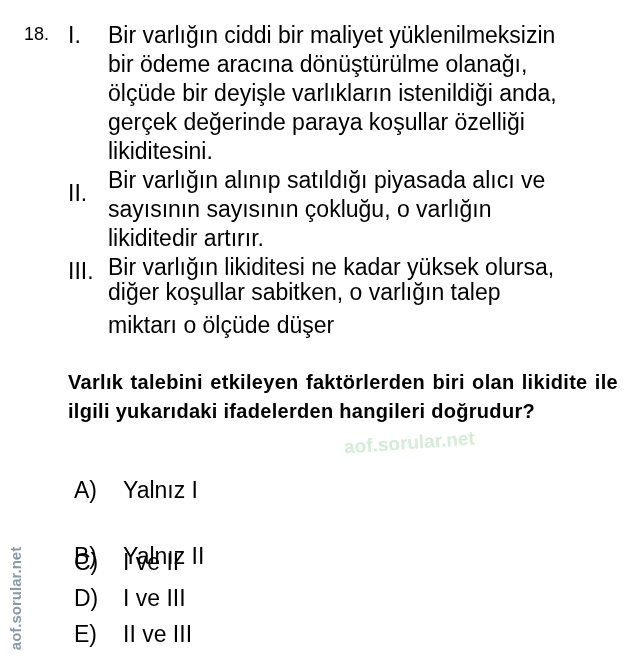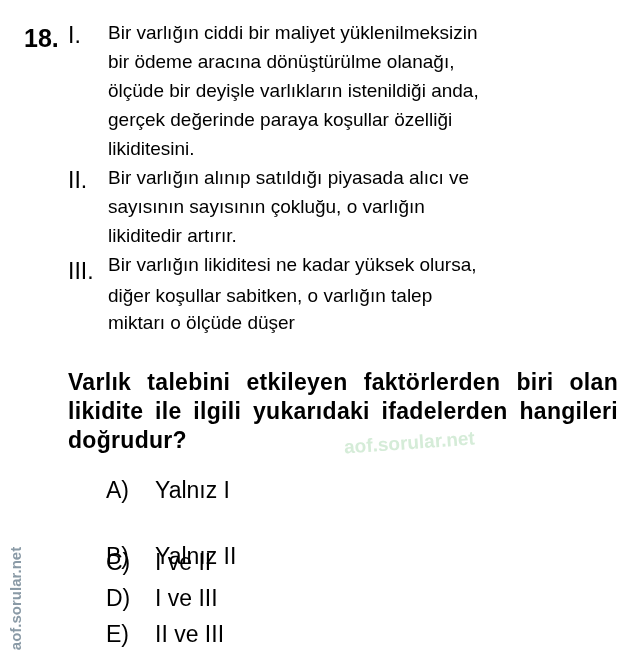--- a/index.html
+++ b/index.html
@@ -1,46 +1,46 @@
 <!DOCTYPE html>
 <html><head>
 <meta charset="utf-8">
 <style>
   html, body { margin:0; padding:0; background:#ffffff; }
   body { width:640px; height:670px; position:relative; overflow:hidden;
          font-family:"Liberation Sans", sans-serif; color:#000; }
-  .qnum { position:absolute; left:24px; top:24px; font-size:25px; font-weight:bold; }
+  .qnum { position:absolute; left:24px; top:24px; font-size:18px; font-weight:normal; }
   .stmt-num { position:absolute; left:68px; font-size:23px; }
-  .line { position:absolute; left:108px; font-size:19px; white-space:nowrap; }
-  .prompt { position:absolute; left:68px; top:368px; width:550px; font-size:23px; font-weight:bold; line-height:29px; text-align:justify; text-align-last:left; letter-spacing:0.3px; }
+  .line { position:absolute; left:108px; font-size:23px; white-space:nowrap; }
+  .prompt { position:absolute; left:68px; top:368px; width:550px; font-size:20px; font-weight:bold; line-height:29px; text-align:justify; text-align-last:left; letter-spacing:0.3px; }
   .wm-center { position:absolute; left:344px; top:432px; font-size:19px; font-weight:bold; color:#d5ecd8; transform:rotate(-4deg); }
   .wm-side { position:absolute; left:-40px; top:590px; font-size:15px; font-weight:bold; color:#8a9aa6; transform:rotate(-90deg); transform-origin:center; white-space:nowrap; width:110px; text-align:center; }
-  .opt { position:absolute; left:74px; font-size:23px;margin-left:32px; }
+  .opt { position:absolute; left:74px; font-size:23px; }
   .opt .l { display:inline-block; width:49px; }
 </style>
 </head>
 <body>
 
 <div class="qnum">18.</div>
 
 <div class="stmt-num" style="top:22px">I.</div>
 <div class="line" style="top:22px">Bir varlığın ciddi bir maliyet yüklenilmeksizin</div>
 <div class="line" style="top:51px">bir ödeme aracına dönüştürülme olanağı,</div>
 <div class="line" style="top:80px">ölçüde bir deyişle varlıkların istenildiği anda,</div>
 <div class="line" style="top:109px">gerçek değerinde paraya koşullar özelliği</div>
 <div class="line" style="top:138px">likiditesini.</div>
 
-<div class="stmt-num" style="top:167px">II.</div>
+<div class="stmt-num" style="top:180px">II.</div>
 <div class="line" style="top:167px">Bir varlığın alınıp satıldığı piyasada alıcı ve</div>
 <div class="line" style="top:196px">sayısının sayısının çokluğu, o varlığın</div>
 <div class="line" style="top:225px">likiditedir artırır.</div>
 
 <div class="stmt-num" style="top:258px">III.</div>
 <div class="line" style="top:254px">Bir varlığın likiditesi ne kadar yüksek olursa,</div>
-<div class="line" style="top:285px">diğer koşullar sabitken, o varlığın talep</div>
+<div class="line" style="top:279px">diğer koşullar sabitken, o varlığın talep</div>
 <div class="line" style="top:312px">miktarı o ölçüde düşer</div>
 
 <div class="prompt">Varlık talebini etkileyen faktörlerden biri olan likidite ile ilgili yukarıdaki ifadelerden hangileri doğrudur?</div>
 
 <div class="wm-center">aof.sorular.net</div>
 <div class="wm-side">aof.sorular.net</div>
 
 <div class="opt" style="top:477px"><span class="l">A)</span><span>Yalnız I</span></div>
 <div class="opt" style="top:543px"><span class="l">B)</span><span>Yalnız II</span></div>
 <div class="opt" style="top:549px"><span class="l">C)</span><span>I ve II</span></div>

